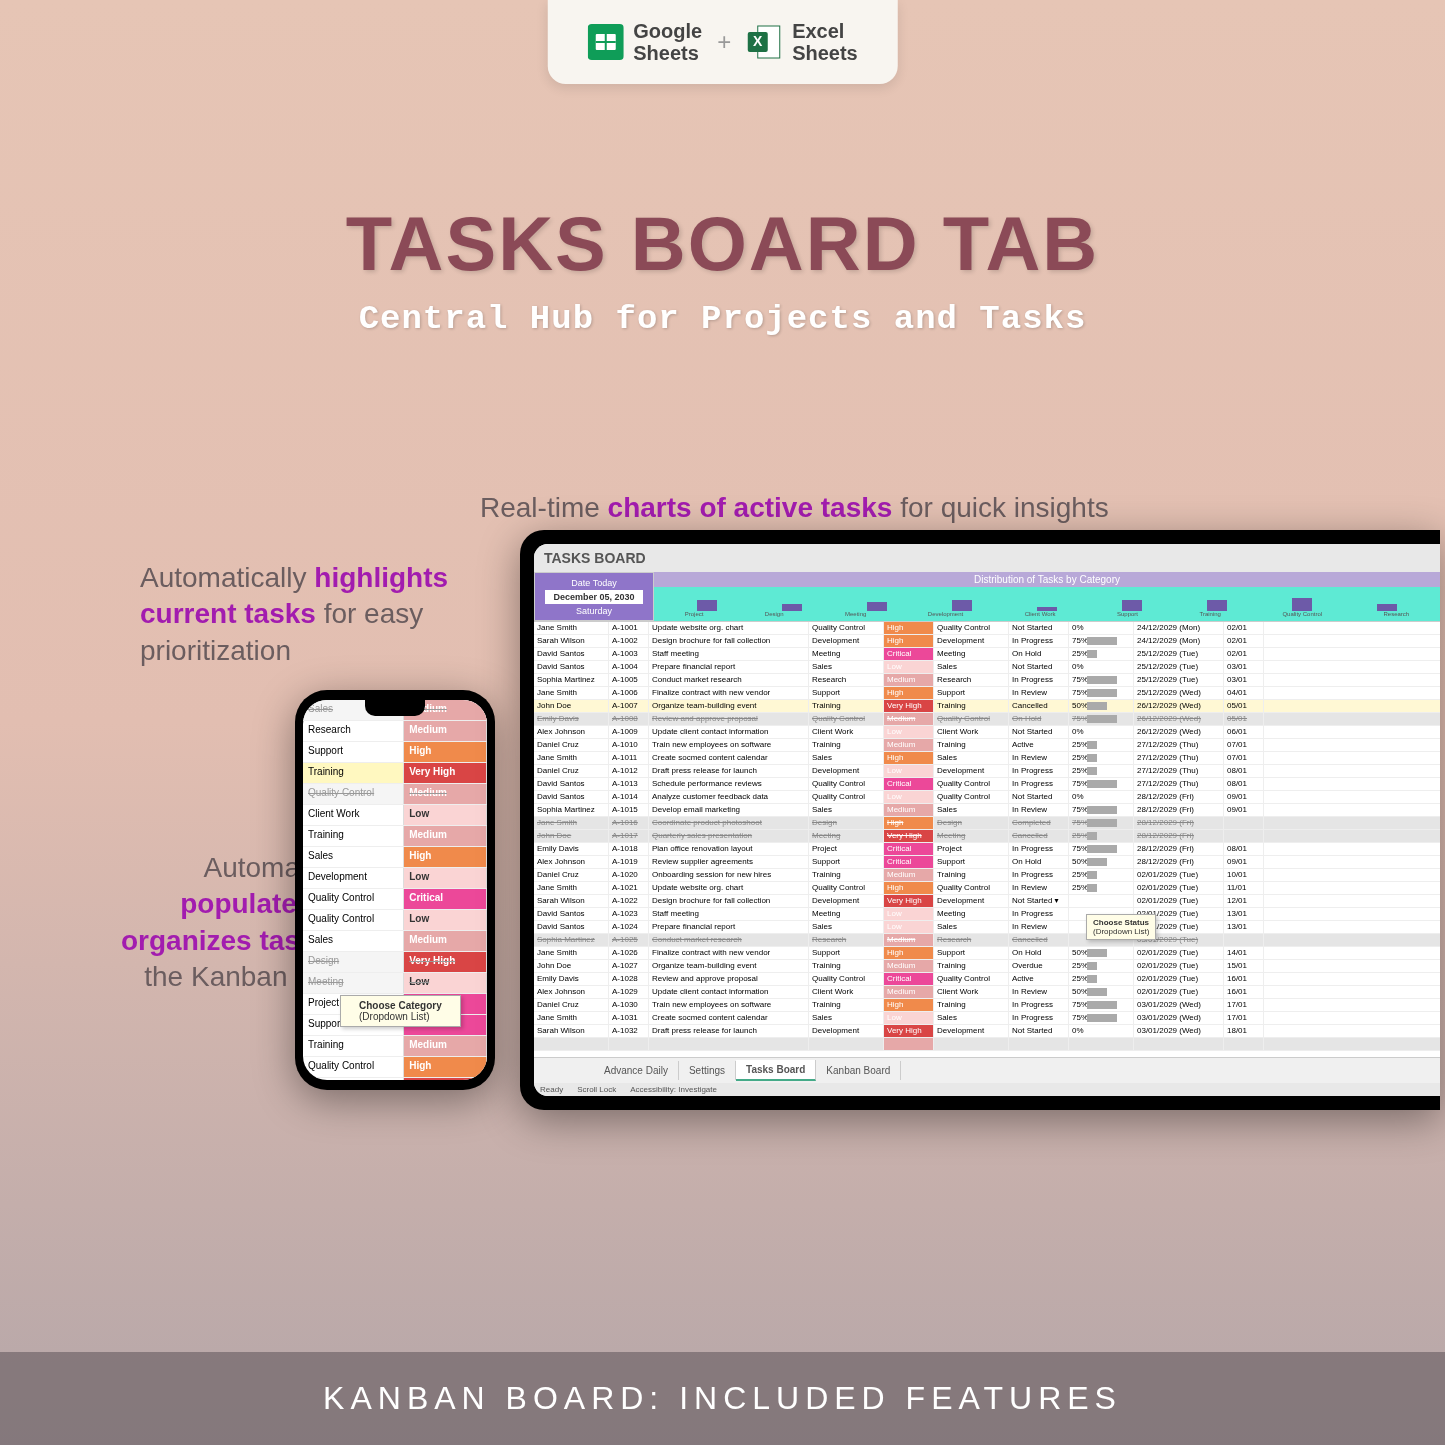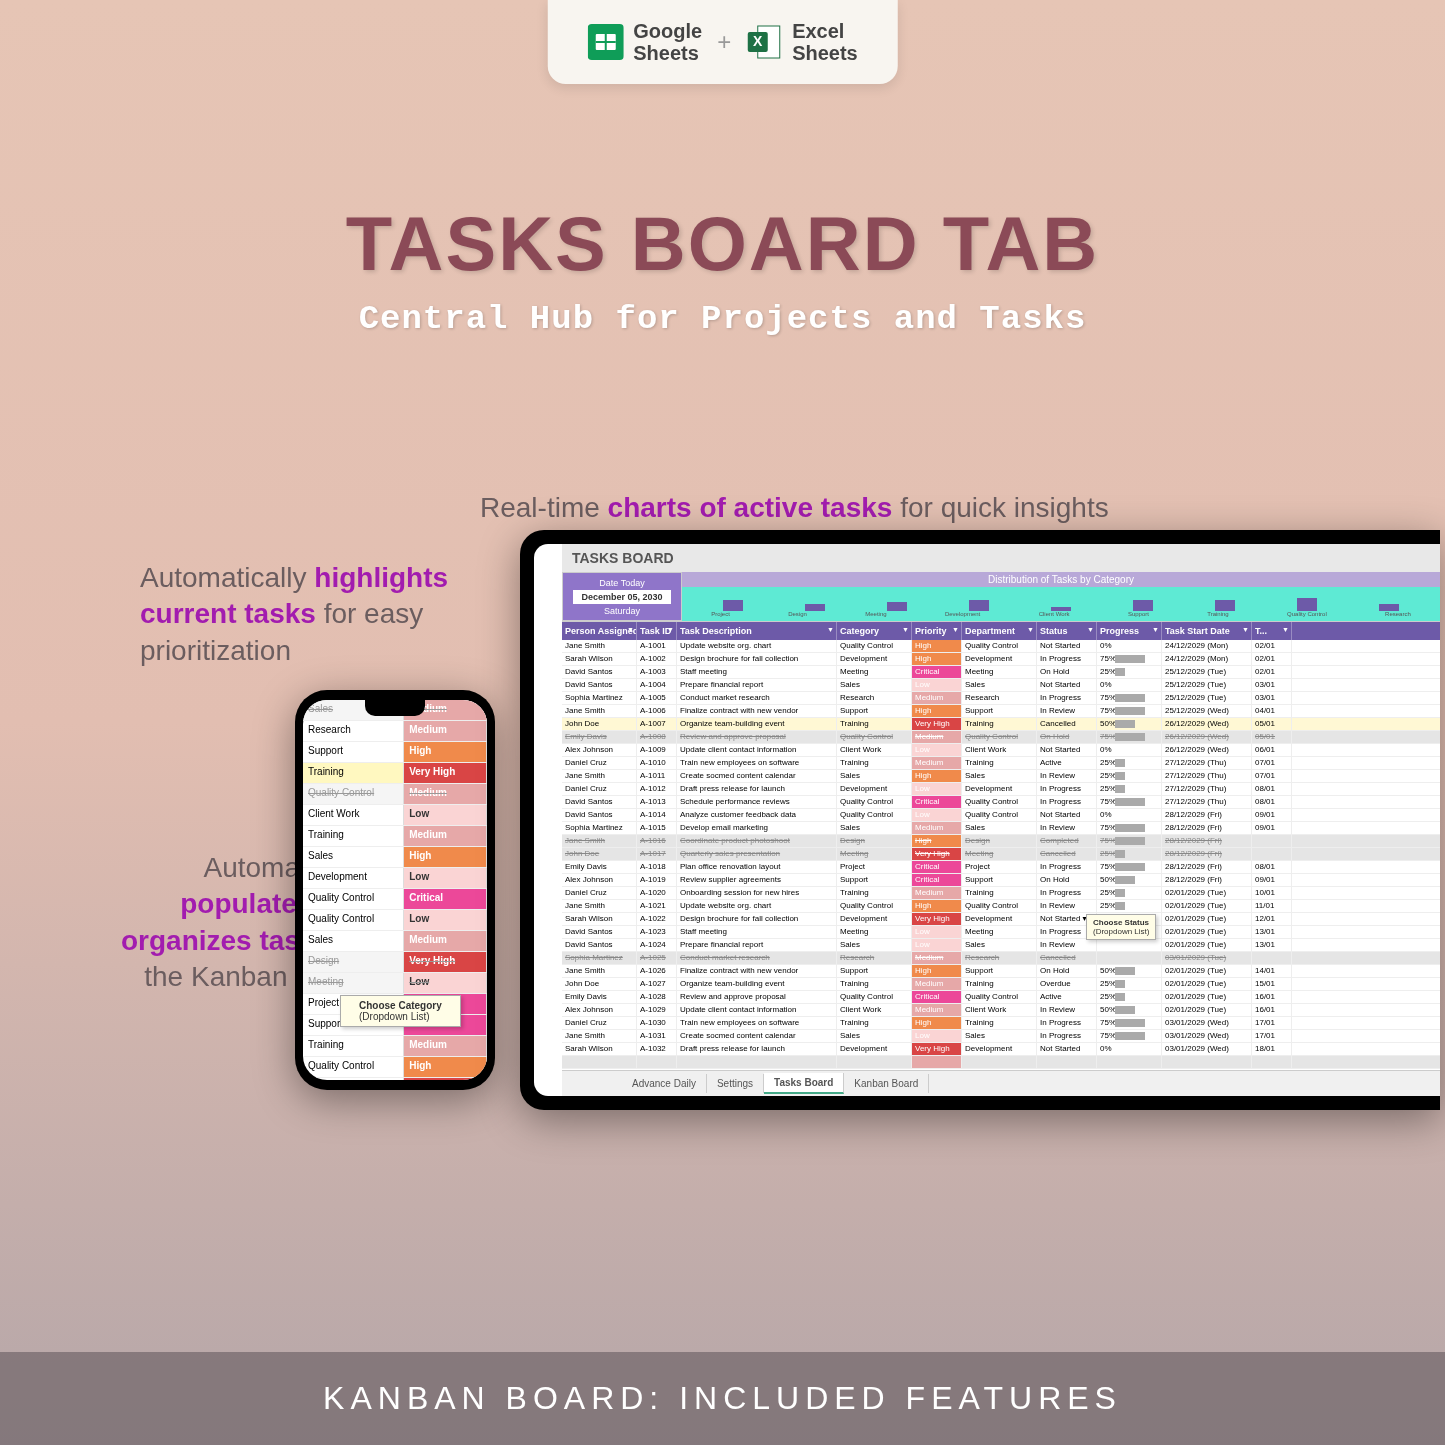--- a/index.html
+++ b/index.html
@@ -178,21 +178,21 @@
       </div>
       <div class="phone-row">
         <div class="ph-cell ph-cat">Development</div>
         <div class="ph-cell ph-pri p-vhigh">Very High</div>
       </div>
     </div>
 <div class="tooltip" style="top: 305px; left: 45px;"><b>Choose Category</b><br>(Dropdown List)</div>
   </div>
 
 <div class="tablet">
-  <div class="tablet-screen" style="position: relative; padding-left: 28px;">
+  <div class="tablet-screen" style="position: relative;">
     <div class="sheet-title">TASKS BOARD</div>
     <div class="sheet-top">
       <div class="date-box">
         <div>Date Today</div>
         <div class="dt">December 05, 2030</div>
         <div>Saturday</div>
       </div>
       <div class="chart-area">
         <div class="chart-head">Distribution of Tasks by Category</div>
         <div class="chart-bars" id="chart-bars">
@@ -212,32 +212,20 @@
             <div>Meeting</div>
             <div>Development</div>
             <div>Client Work</div>
             <div>Support</div>
             <div>Training</div>
             <div>Quality Control</div>
             <div>Research</div>
           </div>
       </div>
     </div>
-    <div class="sheet-head" id="sheet-head">
-        <div class="sh w-person">Person Assigned</div>
-        <div class="sh w-id">Task ID</div>
-        <div class="sh w-desc">Task Description</div>
-        <div class="sh w-cat">Category</div>
-        <div class="sh w-pri">Priority</div>
-        <div class="sh w-dep">Department</div>
-        <div class="sh w-stat">Status</div>
-        <div class="sh w-prog">Progress</div>
-        <div class="sh w-date">Task Start Date</div>
-        <div class="sh w-date2">T...</div>
-      </div>
     <div class="sheet-body" id="sheet-body">
         <div class="sr">
           <div class="sc w-person"><span>Jane Smith</span></div>
           <div class="sc w-id"><span>A-1001</span></div>
           <div class="sc w-desc"><span>Update website org. chart</span></div>
           <div class="sc w-cat"><span>Quality Control</span></div>
           <div class="sc w-pri p-high"><span>High</span></div>
           <div class="sc w-dep"><span>Quality Control</span></div>
           <div class="sc w-stat"><span>Not Started</span></div>
           <div class="sc w-prog"><span>0%</span></div>
@@ -628,17 +616,22 @@
           <div class="sc w-date"></div>
           <div class="sc w-date2"><span></span></div>
         </div>
       </div>
     <div class="sheet-tabs" id="sheet-tabs">
         <div class="tab">Advance Daily</div>
         <div class="tab">Settings</div>
         <div class="tab active">Tasks Board</div>
         <div class="tab">Kanban Board</div>
       </div>
+    <div class="status-bar" id="status-bar">
+        <span>Ready</span>
+        <span>Scroll Lock</span>
+        <span>Accessibility: Investigate</span>
+      </div>
   <div class="dropdown" style="top: 370px; left: 552px;"><b>Choose Status</b><br>(Dropdown List)</div>
     </div>
 </div>
 
 <div class="bottom-bar">KANBAN BOARD: INCLUDED FEATURES</div>
 
 </body></html>

